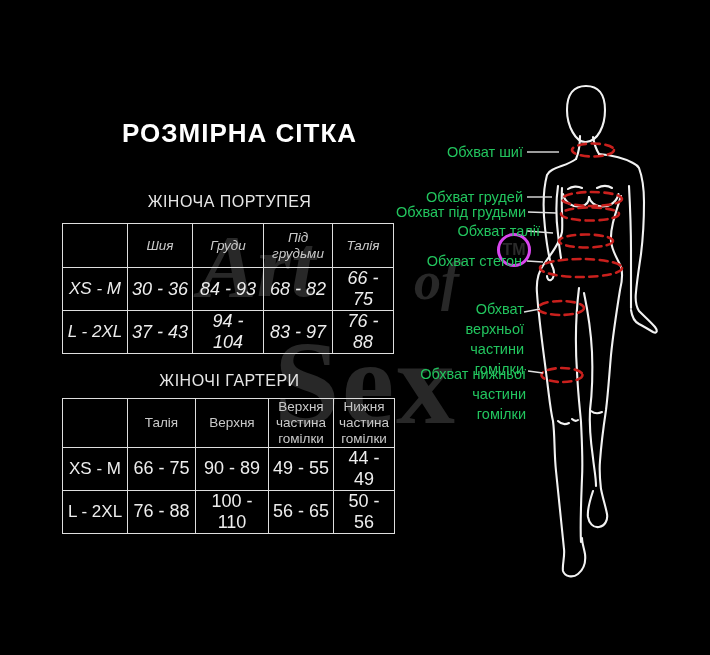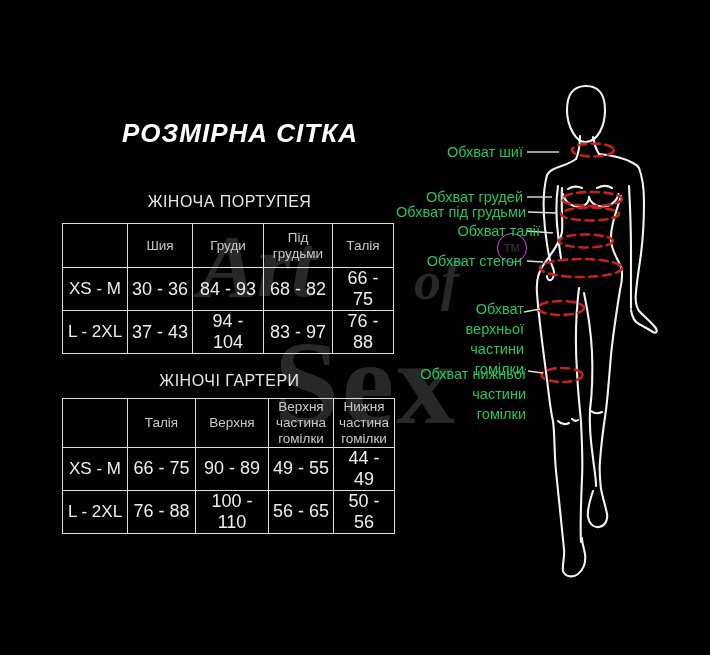--- a/index.html
+++ b/index.html
@@ -6,41 +6,41 @@
   #app {
     position:relative; width:710px; height:655px; background:#000;
     font-family:"Liberation Sans", sans-serif; color:#fff; overflow:hidden;
   }
   
   .wm { position:absolute; color:#282828; font-family:"Liberation Serif", serif; z-index:1; user-select:none;font-weight:bold; }
   .wm-art { left:198px; top:216px; font-size:88px; font-style:italic; }
   .wm-of  { left:414px; top:250px; font-size:54px; font-style:italic; }
   .wm-sex { left:274px; top:316px; font-size:118px; font-weight:bold; letter-spacing:2px; }
   .wm-tm  {
-    left:497px; top:233px; width:28px; height:28px; border:1px solid #d946ef; border-radius:50%;
+    left:497px; top:233px; width:28px; height:28px; border:3px solid #d946ef; border-radius:50%;
     display:flex; align-items:center; justify-content:center;
-    font-family:"Liberation Sans", sans-serif; font-size:11px; font-weight:bold; color:#2b2b2b;
+    font-family:"Liberation Sans", sans-serif; font-size:16px; font-weight:bold; color:#2b2b2b;
   }
   
   .main-title {
     position:absolute; left:122px; top:118px; z-index:3;
-    font-size:26px; font-weight:bold; letter-spacing:1px; color:#fff;font-style:italic;
+    font-size:26px; font-weight:bold; letter-spacing:1px; color:#fff;
   }
   .tbl-title {
     position:absolute; left:64px; width:331px; text-align:center; z-index:3;
     font-size:16px; color:#e6e6e6; letter-spacing:0.5px;
   }
   .tbl-title.first  { top:193px; }
   .tbl-title.second { top:372px; }
   
   table.size-table {
     position:absolute; border-collapse:collapse; table-layout:fixed; z-index:3;
     background:transparent;
   }
-  table.t1 { left:62px; top:223px; width:331px; }
+  table.t1 { left:62px; top:223px; width:331px;font-style:italic; }
   table.t2 { left:62px; top:398px; width:332px; }
   .size-table th, .size-table td {
     border:1.6px solid #dedede; text-align:center; vertical-align:middle; padding:0 2px;
   }
   .size-table th { font-weight:normal; font-size:13.5px; color:#c9c9c9; line-height:1.18; }
   .size-table td { font-size:18px; color:#ededed; }
   .size-table td.size { font-size:17px; }
   .t1 tr.head { height:44px; } .t1 tr.r1 { height:37px; } .t1 tr.r2 { height:38px; }
   .t2 tr.head { height:45px; } .t2 tr.r1 { height:39px; } .t2 tr.r2 { height:38px; }
   

